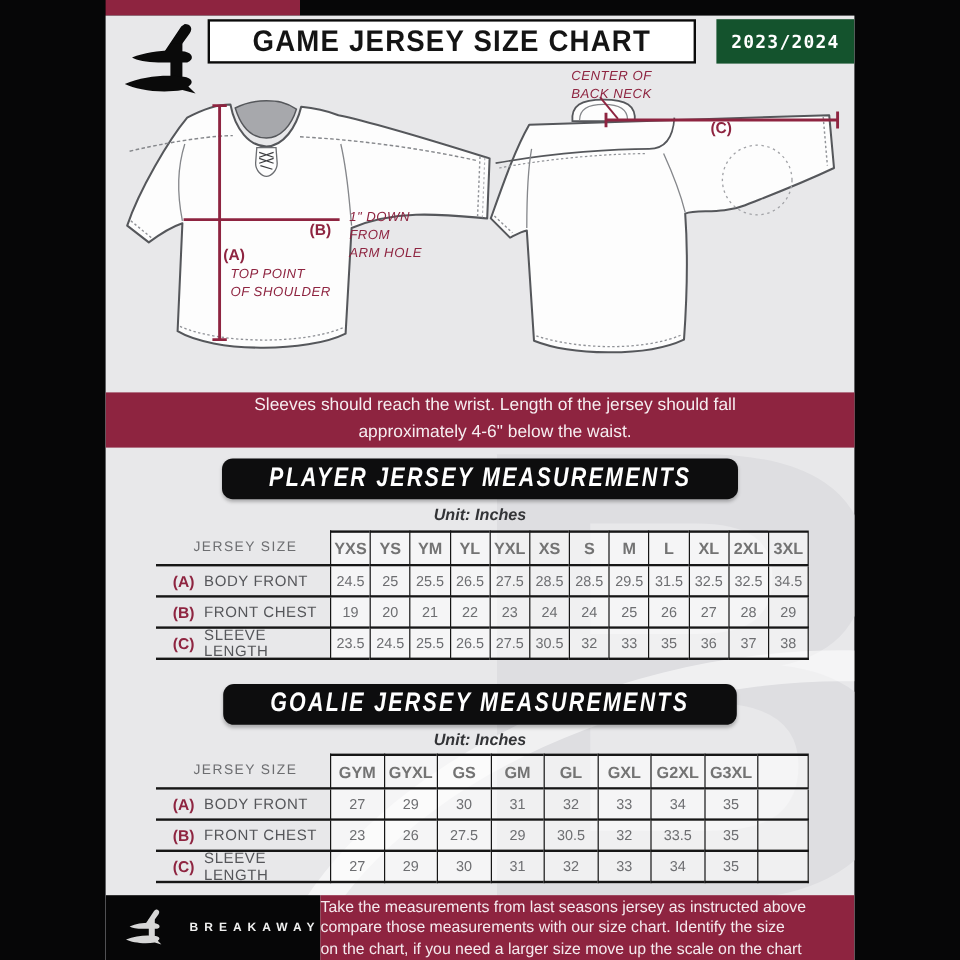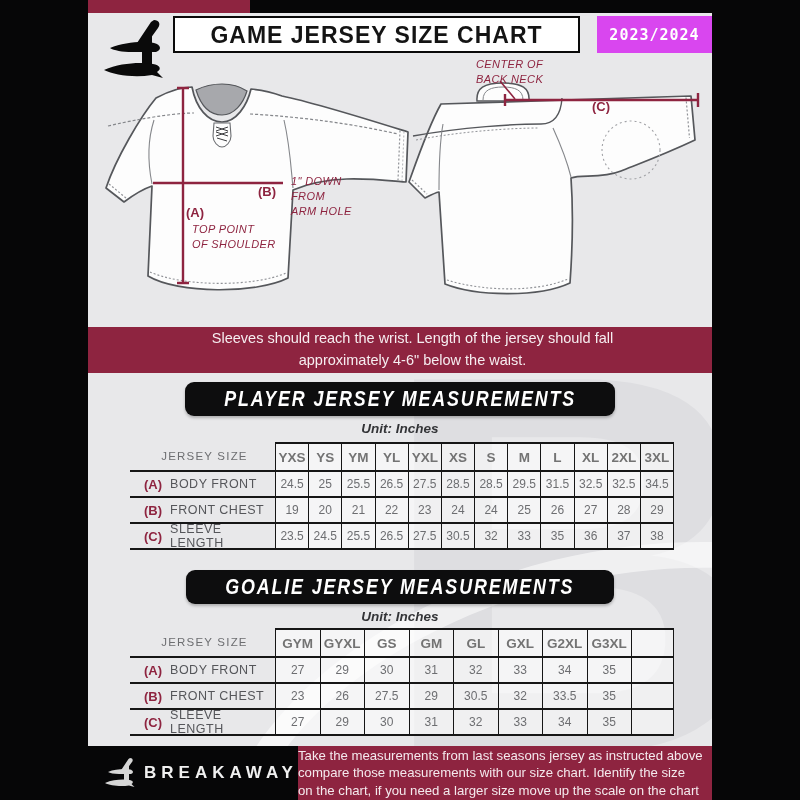--- a/index.html
+++ b/index.html
@@ -13,21 +13,21 @@
         color:#dedee1;z-index:0;user-select:none;}
   .wm-swoosh{position:absolute;left:120px;top:540px;width:760px;height:460px;border:26px solid rgba(255,255,255,0.55);
         border-radius:50%;transform:rotate(-14deg);z-index:0;}
 
   
   .logo-svg{position:absolute;left:14px;top:5px;z-index:2;}
   .title-bar{position:absolute;left:85px;top:3px;width:407px;height:37px;background:#fff;
              border:2px solid #0a0a0a;box-sizing:border-box;display:flex;align-items:center;justify-content:center;z-index:2;}
   .title-bar span{font-weight:bold;font-size:23px;letter-spacing:1px;color:#141414;
              display:inline-block;transform:scaleY(1.08);white-space:nowrap;}
-  .season-box{position:absolute;left:509px;top:3px;width:115px;height:37px;background:#d946ef;
+  .season-box{position:absolute;left:509px;top:3px;width:115px;height:37px;background:#14532d;
              display:flex;align-items:center;justify-content:center;z-index:2;}
   .season-box span{font-family:"DejaVu Sans Mono",monospace;font-weight:bold;font-size:15px;
              letter-spacing:1px;color:#fff;}
 
   
   .diag{position:absolute;z-index:1;}
   .mlabel{position:absolute;color:#8e2440;font-weight:bold;font-size:13px;z-index:3;}
   .mnote{position:absolute;color:#8e2440;font-style:italic;font-size:11px;line-height:1.35;
          letter-spacing:0.4px;white-space:pre-line;z-index:3;}
 
@@ -57,21 +57,21 @@
   .head-row .size-cell{border-top:2px solid #161616;font-weight:bold;color:#737373;font-size:13.5px;}
   .empty-cell{flex:0 0 43px;}
   .jersey-size-label{color:#6d6e71;font-size:11.5px;letter-spacing:1.2px;margin:0 auto;padding-right:10px;}
   .row-key{color:#8e2440;font-weight:bold;font-size:13px;margin-right:8px;}
   .row-name{color:#55565a;font-size:12.5px;letter-spacing:0.5px;}
   .val{color:#6d6e71;font-size:12px;}
 
   
   .footer{position:absolute;left:0;top:733px;width:624px;height:54px;display:flex;z-index:2;}
   .footer-brand{flex:0 0 170px;background:#060607;display:flex;align-items:center;}
-  .footer-brand .brand-text{color:#f0f0f0;font-size:17px;font-weight:bold;letter-spacing:5px;margin-left:6px;}
+  .footer-brand .brand-text{color:#f0f0f0;font-size:10px;font-weight:bold;letter-spacing:5px;margin-left:20px;}
   .footer-note{flex:1;background:#8e2440;display:flex;align-items:center;}
   .footer-note div{color:#f4e9ed;font-size:13.2px;line-height:1.32;padding-left:0;white-space:pre-line;}
 </style>
 </head>
 <body>
 
 <div class="canvas">
   <div class="top-tab"></div>
 
   <div class="content">

